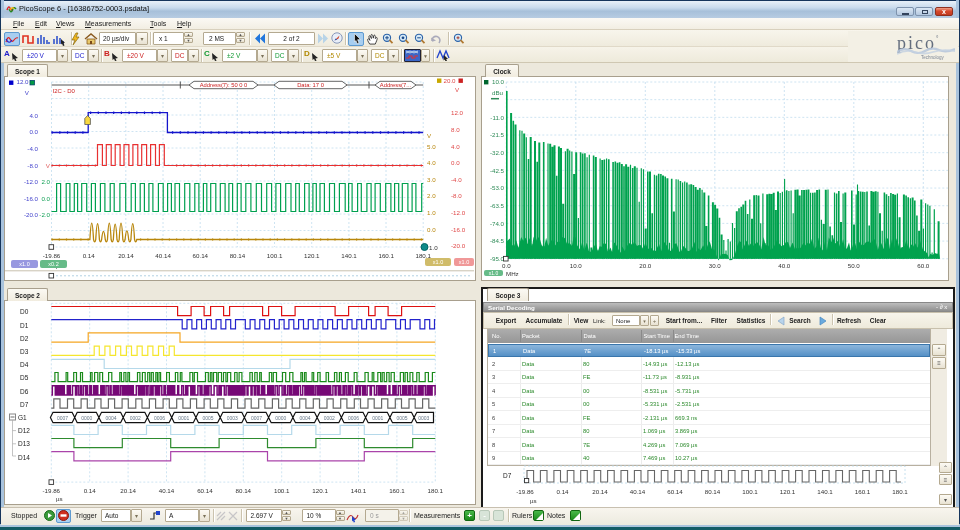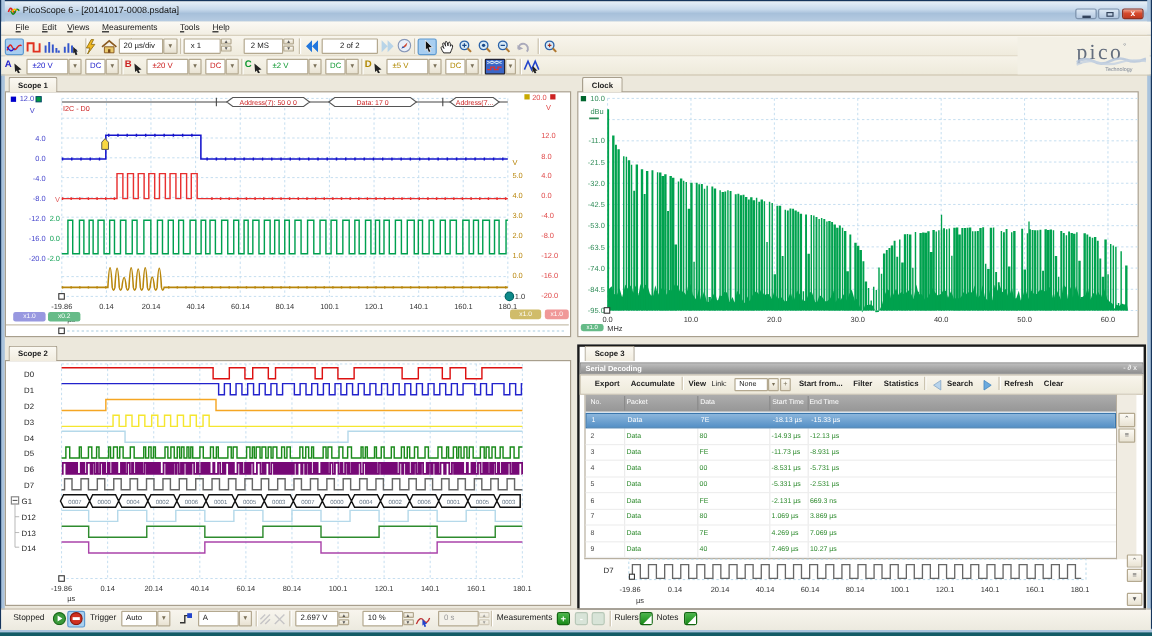--- a/index.html
+++ b/index.html
@@ -19,21 +19,21 @@
 
 <div class="abs" style="left:0;top:0;width:960px;height:18px;background:linear-gradient(#e8f0f8,#c8daec 40%,#a7c0da 60%,#b7cce2);border-top:1px solid #16355c"></div>
 <div class="abs" style="left:0;top:0;width:4px;height:530px;background:#a9c3dd;border-left:1px solid #16355c"></div>
 <div class="abs" style="right:0;top:0;width:4px;height:530px;background:#a9c3dd;border-right:1px solid #16355c"></div>
 <div class="abs" style="left:0;bottom:0;width:960px;height:6px;background:#a9c3dd;border-bottom:3px solid #135c66"></div>
 <svg class="abs" style="left:6px;top:4px" width="12" height="11" viewBox="0 0 12 11">
  <path d="M1,6 Q2.5,1 4,4 T7,6" stroke="#d22" stroke-width="1.4" fill="none"></path>
  <path d="M3,5 Q5,10 6.5,6 T10,5" stroke="#282" stroke-width="1.4" fill="none"></path>
  <path d="M4,6 Q6,2 8,5" stroke="#fb0" stroke-width="1.2" fill="none"></path>
 </svg>
-<div class="abs" style="left:19px;top:4px;font-size:7.5px;color:#101010">PicoScope 6 - [20141017-0008.psdata]</div>
+<div class="abs" style="left:19px;top:4px;font-size:7.5px;color:#101010">PicoScope 6 - [16386752-0003.psdata]</div>
 <div class="abs" style="left:896px;top:7px;width:18px;height:9px;background:linear-gradient(#dce8f4,#b4c8e0);border:1px solid #7e93ad;border-radius:2px">
     <div class="abs" style="left:5px;top:5px;width:7px;height:2px;background:#33435c"></div>
   </div>
 <div class="abs" style="left:915px;top:7px;width:18px;height:9px;background:linear-gradient(#dce8f4,#b4c8e0);border:1px solid #7e93ad;border-radius:2px">
     <div class="abs" style="left:5.5px;top:2px;width:6px;height:4px;border:1px solid #33435c"></div>
   </div>
 <div class="abs" style="left:935px;top:7px;width:18px;height:9px;background:linear-gradient(#f0a088,#d6492c 45%,#c03a20);border:1px solid #8e3020;border-radius:2px;color:#fff;font-size:7px;font-weight:bold;text-align:center;line-height:8px">x</div>
 
 <div class="abs" style="left:1px;top:18px;width:958px;height:12px;background:linear-gradient(#fbf9f4,#f2eee3);border-bottom:1px solid #d8d0bd"></div>
 <div class="abs" style="left:13px;top:20px;font-size:7px"><u>F</u>ile</div>

